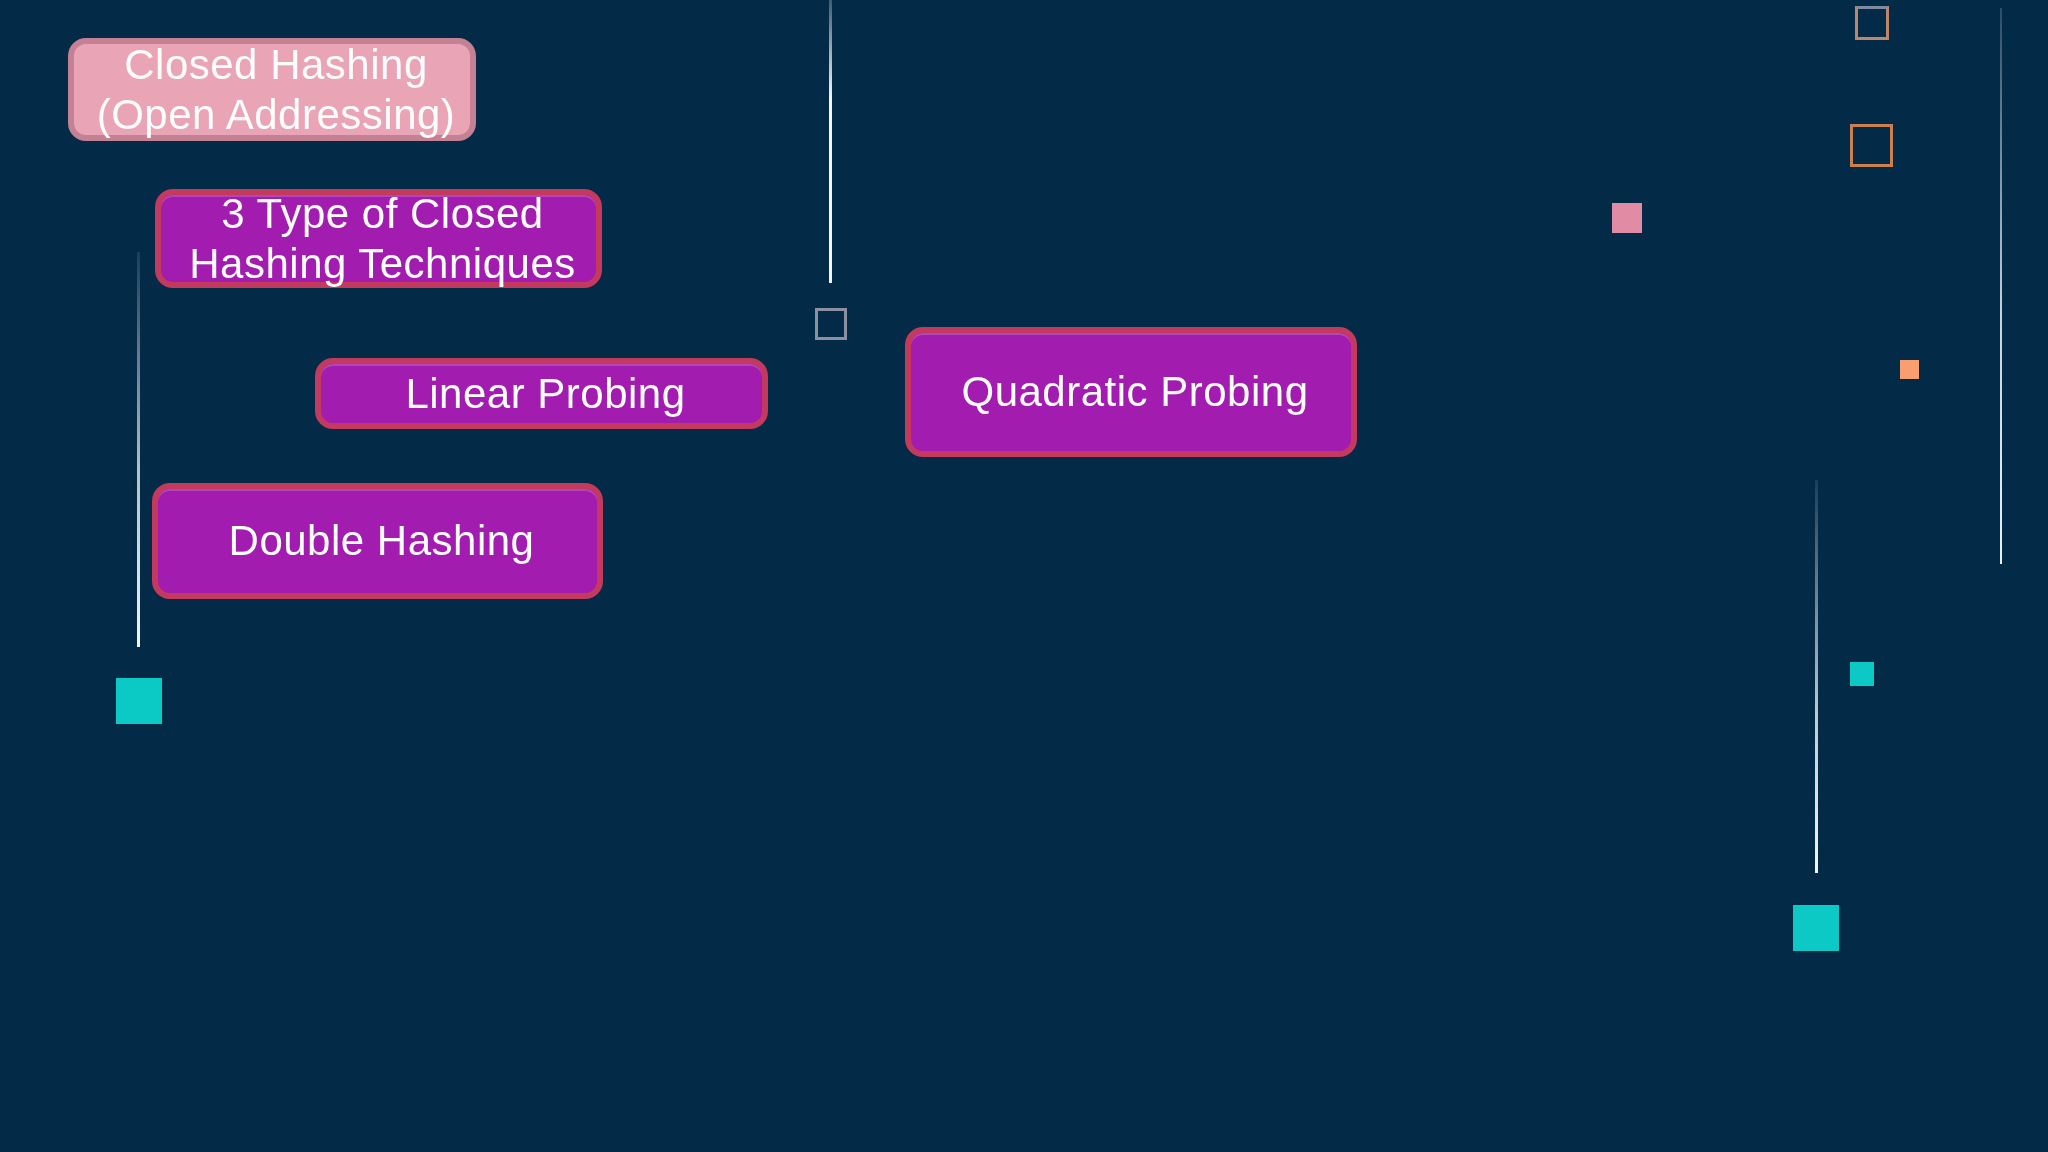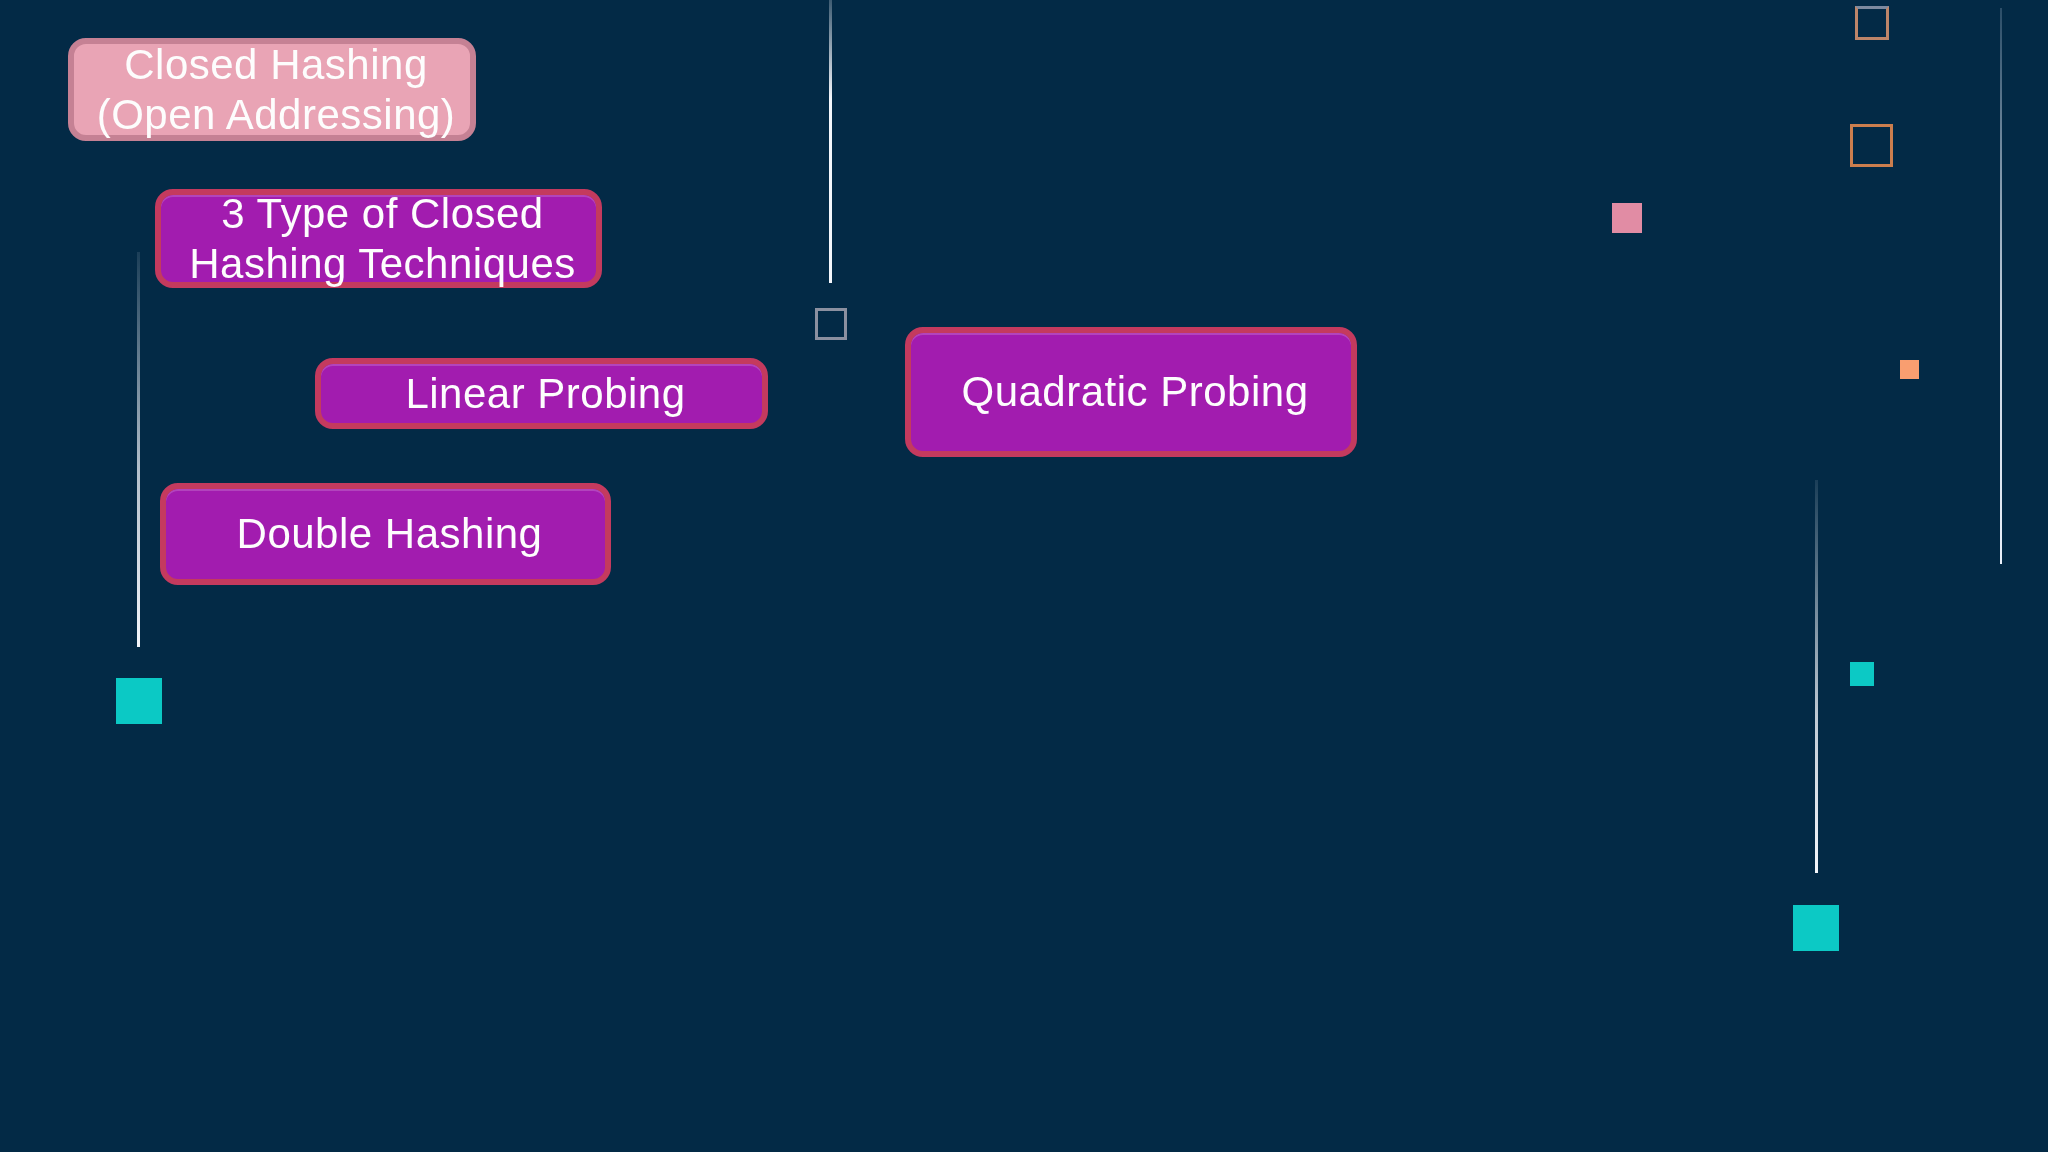--- a/index.html
+++ b/index.html
@@ -38,21 +38,21 @@
   }
   .node-rose {
     background: #a21caf;
     border: 6px solid #c43a5e;
     box-shadow: inset 0 2px 0 rgba(255,255,255,0.18);
   }
   .n-root      { left:  68px; top:  38px; width: 408px; height: 103px; }
   .n-heading   { left: 155px; top: 189px; width: 447px; height:  99px; }
   .n-linear    { left: 315px; top: 326px; width: 453px; height: 71px; margin-top: 32px; }
   .n-quadratic { left: 905px; top: 327px; width: 452px; height: 130px; }
-  .n-double    { left: 160px; top: 483px; width: 451px; height: 102px; }
+  .n-double    { left: 152px; top: 483px; width: 451px; height: 116px; }
 
   
   .vline {
     position: absolute;
     width: 3px;
   }
   .l-center {
     left: 829px; top: 0; height: 283px;
     background: linear-gradient(to bottom, rgba(238,241,247,0.25), #f4f6fb 35%, #f4f6fb);
   }

